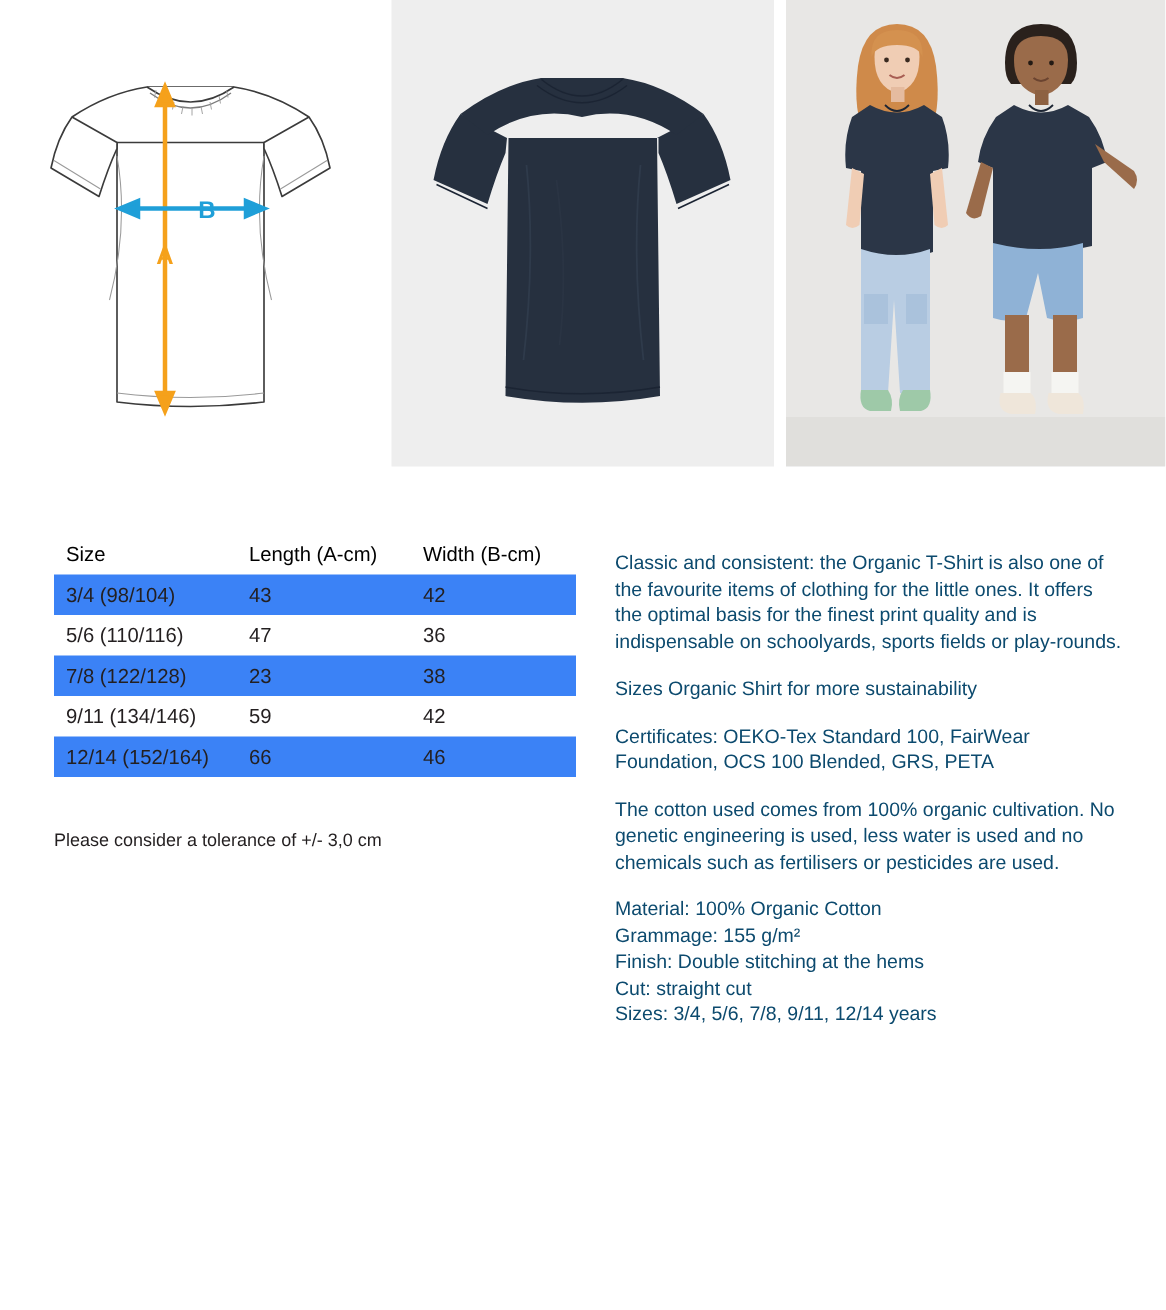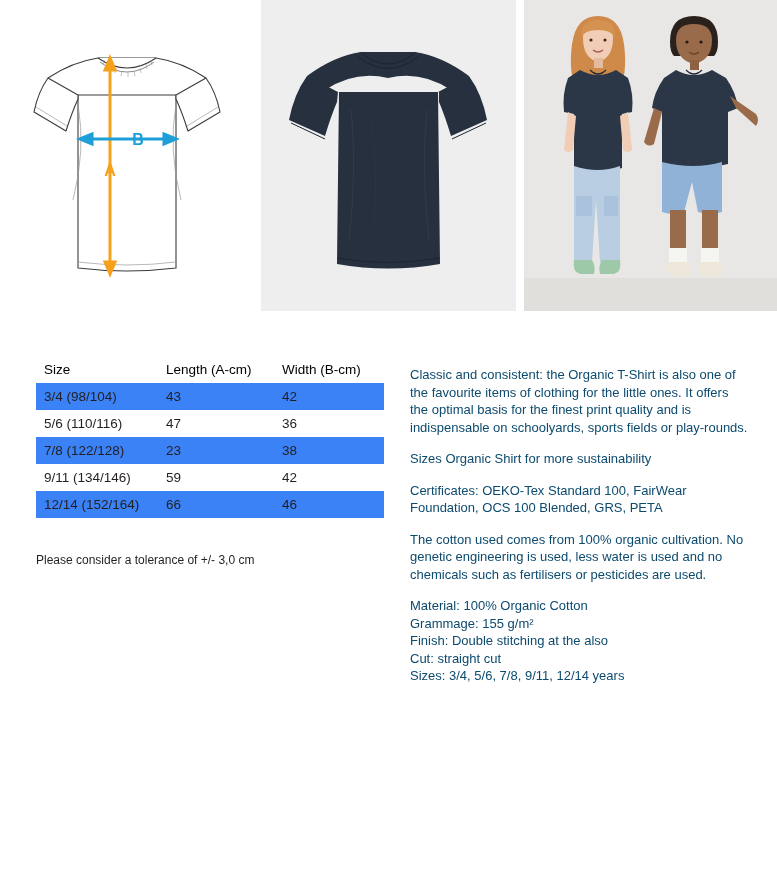--- a/index.html
+++ b/index.html
@@ -282,19 +282,19 @@
   <div class="tolerance">Please consider a tolerance of +/- 3,0 cm</div>
 
   <div class="desc">
     <p>Classic and consistent: the Organic T-Shirt is also one of the favourite items of clothing for the little ones. It offers the optimal basis for the finest print quality and is indispensable on schoolyards, sports fields or play-rounds.</p>
     <p>Sizes Organic Shirt for more sustainability</p>
     <p>Certificates: OEKO-Tex Standard 100, FairWear Foundation, OCS 100 Blended, GRS, PETA</p>
     <p>The cotton used comes from 100% organic cultivation. No genetic engineering is used, less water is used and no chemicals such as fertilisers or pesticides are used.</p>
     <div class="block-lines">
       <div>Material: 100% Organic Cotton</div>
       <div>Grammage: 155 g/m²</div>
-      <div>Finish: Double stitching at the also</div>
+      <div>Finish: Double stitching at the hems</div>
       <div>Cut: straight  cut</div>
       <div>Sizes: 3/4, 5/6, 7/8, 9/11, 12/14 years</div>
     </div>
   </div>
 
 </div>
 
 </body></html>

